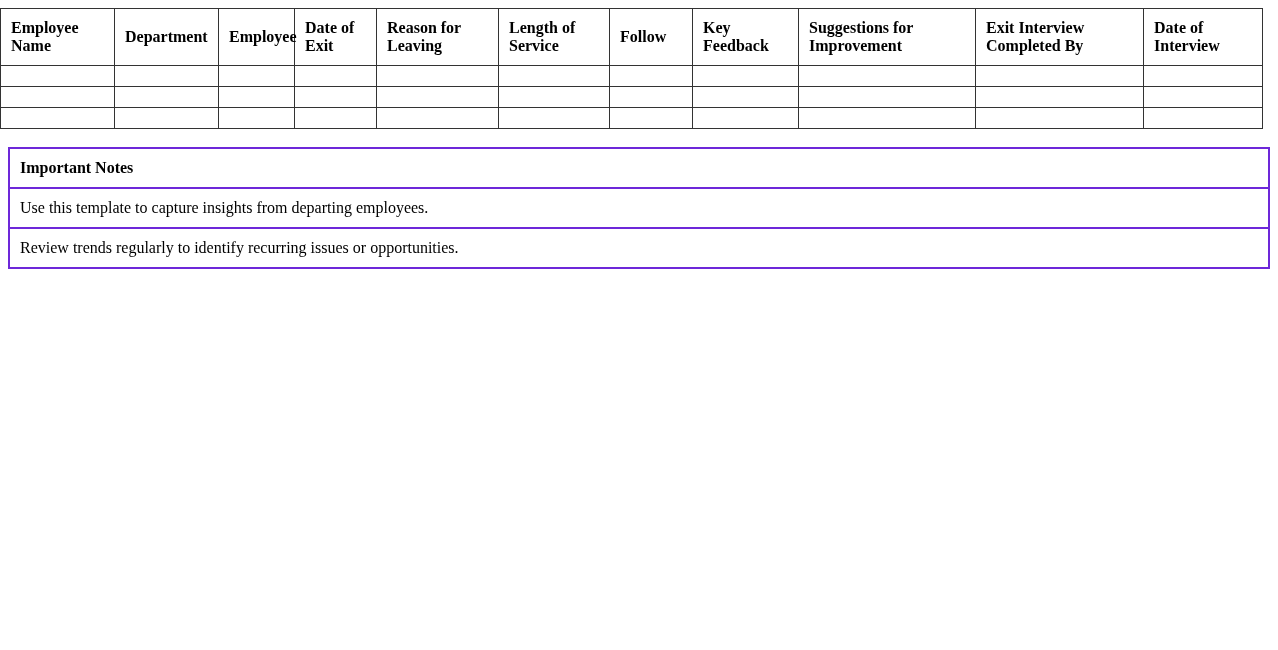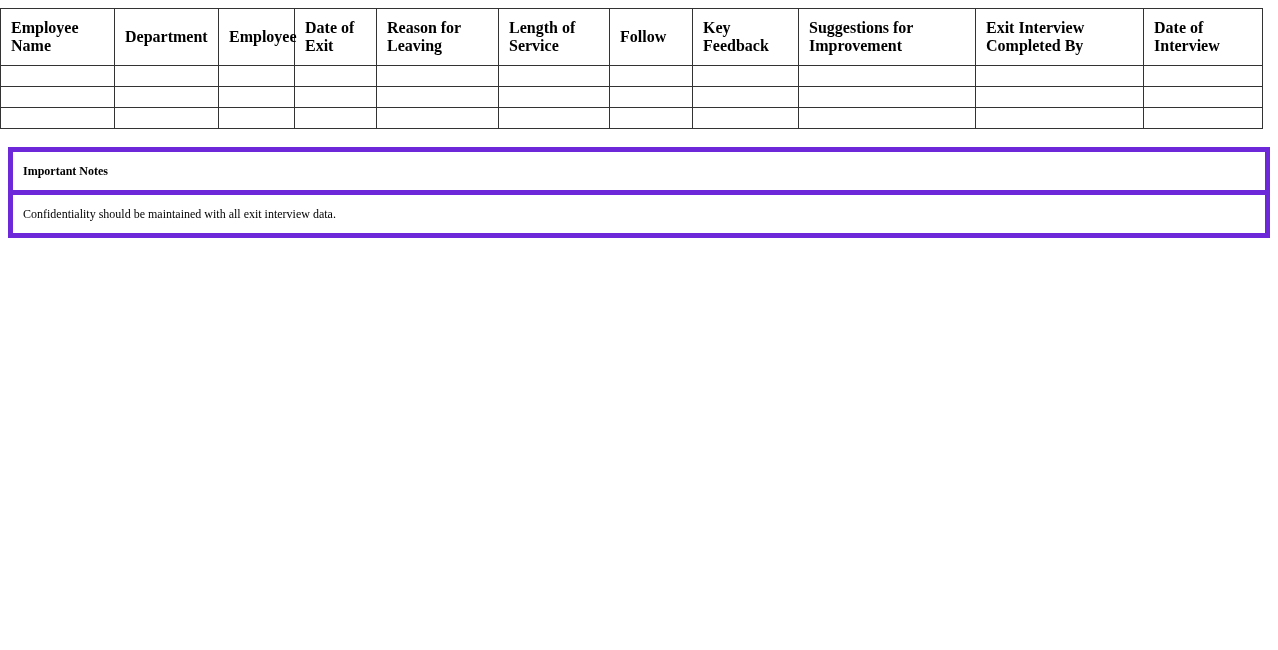--- a/index.html
+++ b/index.html
@@ -3,21 +3,21 @@
 <meta charset="utf-8">
 <style>
   html, body { margin: 0; padding: 0; background: #ffffff; }
   body { width: 1278px; height: 650px; position: relative; font-family: "Liberation Serif", "DejaVu Serif", serif; color: #000; }
   table { border-collapse: collapse; }
   #main-table { position: absolute; left: 0; top: 8px; width: 1262px; table-layout: fixed; }
   #main-table th, #main-table td { border: 1px solid #333; padding: 0 10px; font-size: 16px; }
   #main-table th { height: 56px; font-weight: bold; text-align: left; vertical-align: middle; line-height: 18px; }
   #main-table td { height: 20px; }
   #notes-table { position: absolute; left: 8px; top: 147px; width: 1262px; }
-  #notes-table td { border: 5px solid #6d28d9; padding: 0 10px; height: 38px; font-size: 12px; vertical-align: middle; }
+  #notes-table td { border: 2px solid #6d28d9; padding: 0 10px; height: 38px; font-size: 16px; vertical-align: middle; }
   #notes-table td.head { font-weight: bold; }
 </style>
 </head>
 <body>
 
 <table id="main-table">
   <colgroup>
     <col style="width:114px">
       <col style="width:104px">
       <col style="width:76px">
@@ -87,16 +87,19 @@
     </tr>
   </tbody>
 </table>
 
 <table id="notes-table">
   <tbody>
       <tr>
     <td class="head">Important Notes</td>
   </tr>
   <tr>
-    <td>Confidentiality should be maintained with all exit interview data.</td>
+    <td>Use this template to capture insights from departing employees.</td>
+  </tr>
+  <tr>
+    <td>Review trends regularly to identify recurring issues or opportunities.</td>
   </tr>
 </tbody>
   </table>
 
 </body></html>

